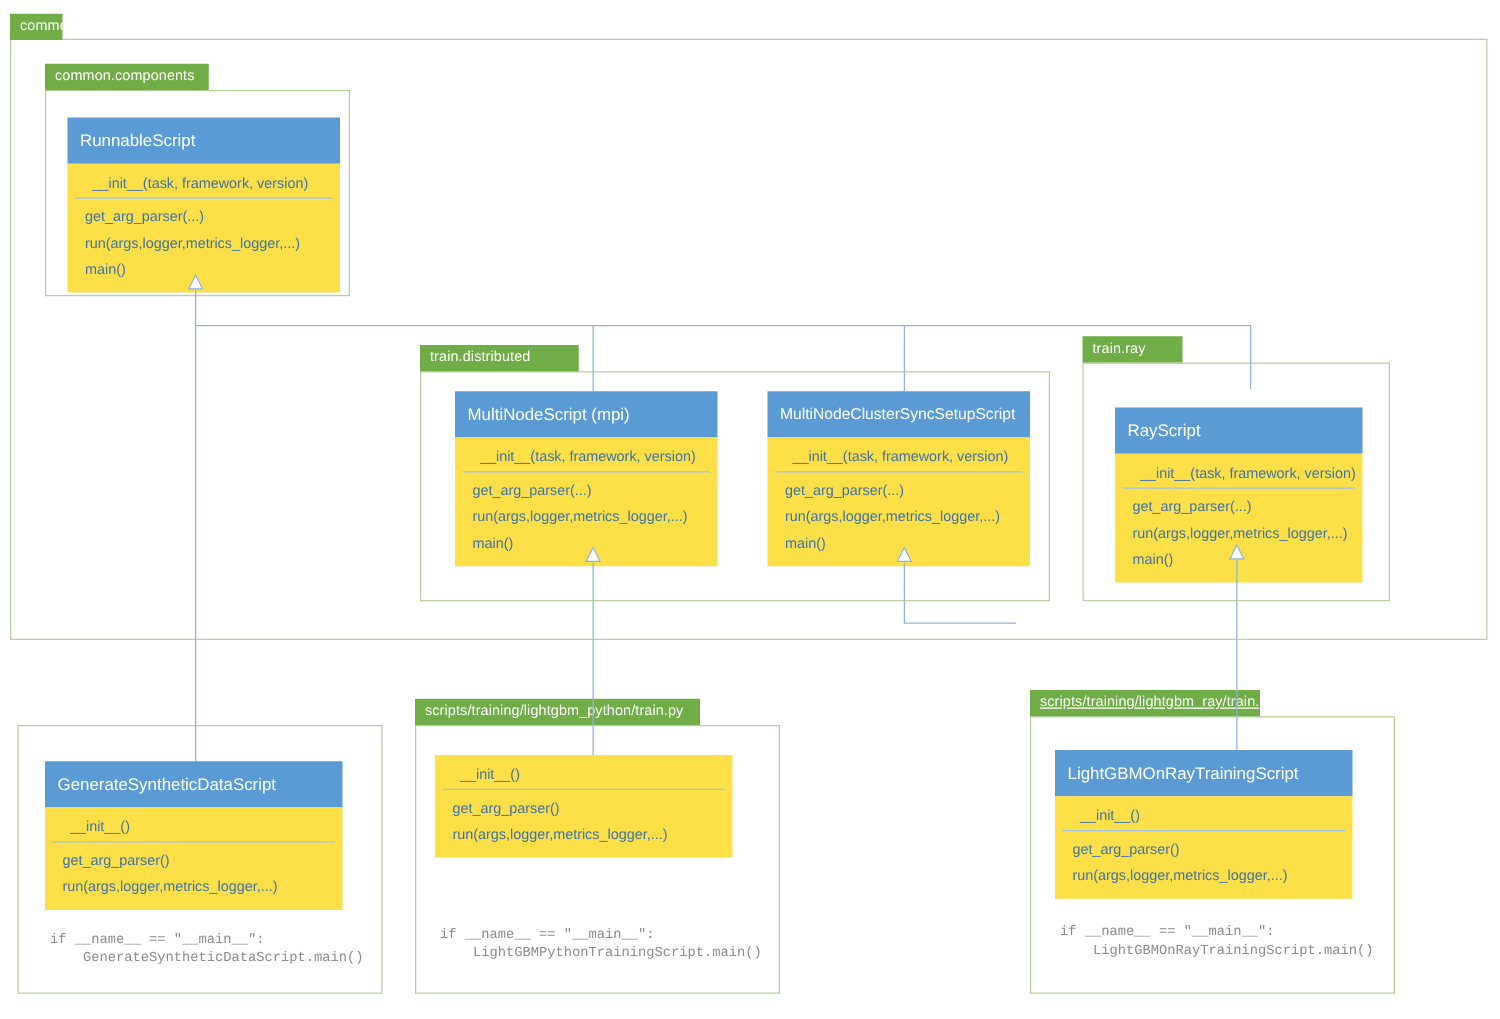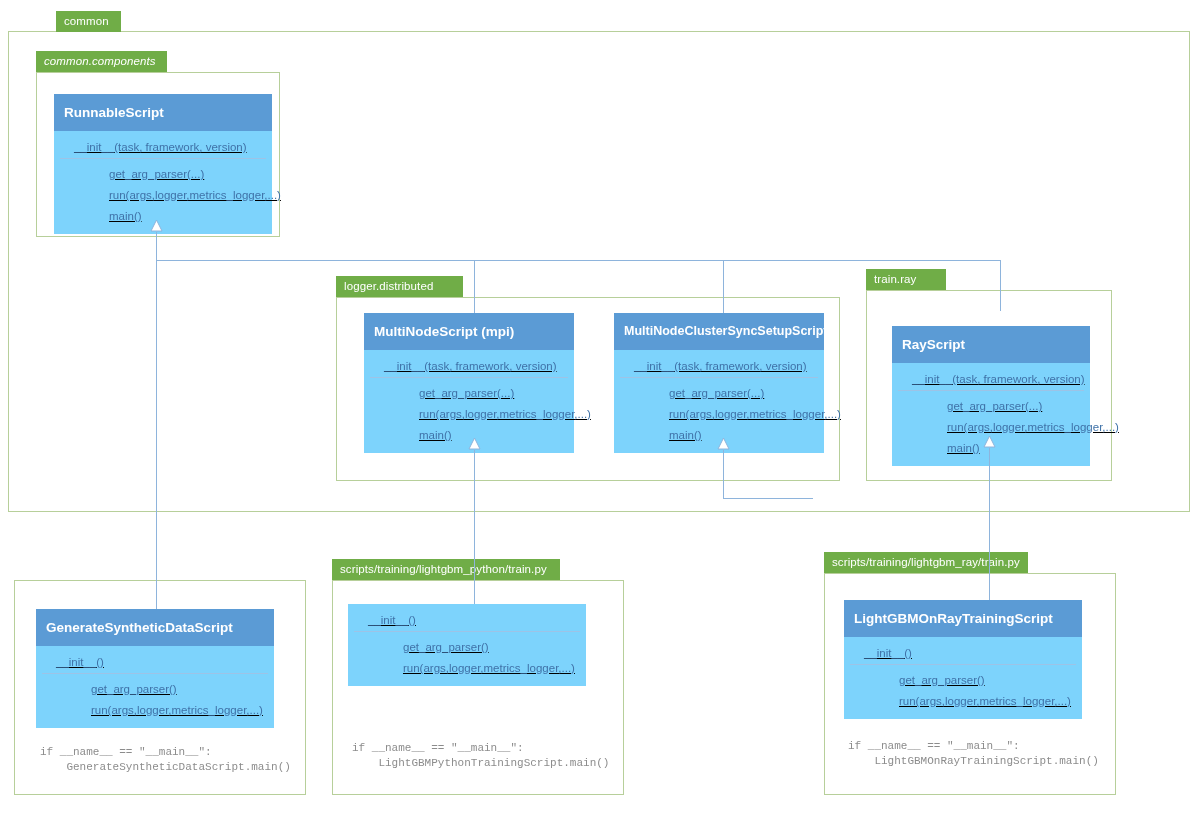--- a/index.html
+++ b/index.html
@@ -40,50 +40,48 @@
 
   
   .cls {
     position: absolute;
     box-sizing: border-box;
   }
   .cls-title {
     background: #5b9bd5;
     color: #ffffff;
     font-size: 13.5px;
-    font-weight: 700;
+    font-weight: 400;
     height: 37px;
     line-height: 37px;
     padding: 0 10px;
     box-sizing: border-box;
     white-space: nowrap;
     overflow: hidden;
   }
   .cls-body {
-    background: #7dd3fc;
+    background: #fde047;
     box-sizing: border-box;
     padding: 5px 0 7px 0;
-    text-decoration: underline;
   }
   .cls-ctor {
     color: #3f72a8;
     font-size: 11.5px;
     line-height: 22px;
     padding: 0 10px 0 14px;
     border-bottom: 1px solid #9dc3e6;
     margin: 0 6px 5px 6px;
     white-space: nowrap;
   }
   .cls-m {
     color: #3f72a8;
     font-size: 11.5px;
     line-height: 21px;
     padding: 0 10px 0 14px;
     white-space: nowrap;
-    margin-left: 41px;
   }
 
   
   .code {
     position: absolute;
     font-family: "Liberation Mono", "DejaVu Sans Mono", monospace;
     font-size: 11px;
     line-height: 15px;
     color: #8c8c8c;
     white-space: pre;
@@ -100,37 +98,37 @@
     position: absolute;
   }
   .arrow-wrap svg { display: block; }
 </style>
 </head>
 <body>
 
 <div id="canvas">
 
   <div class="pkg" style="left:8px; top:31px; width:1182px; height:481px;"></div>
-  <div class="pkg-tab" style="left:8px; top:11px; width:65px;margin-left:48px;">common</div>
+  <div class="pkg-tab" style="left:8px; top:11px; width:42px;">common</div>
 
   <div class="pkg" style="left:36px; top:72px; width:244px; height:165px;"></div>
-  <div class="pkg-tab" style="left:36px; top:51px; width:131px;font-style:italic;">common.components</div>
+  <div class="pkg-tab" style="left:36px; top:51px; width:131px;">common.components</div>
 
   <div class="cls" style="left:54px; top:94px; width:218px;">
     <div class="cls-title">RunnableScript</div>
     <div class="cls-body">
       <div class="cls-ctor">__init__(task, framework, version)</div>
       <div class="cls-m">get_arg_parser(...)</div>
       <div class="cls-m">run(args,logger,metrics_logger,...)</div>
       <div class="cls-m">main()</div>
     </div>
   </div>
 
   <div class="pkg" style="left:336px; top:297px; width:504px; height:184px;"></div>
-  <div class="pkg-tab" style="left:336px; top:276px; width:127px;">logger.distributed</div>
+  <div class="pkg-tab" style="left:336px; top:276px; width:127px;">train.distributed</div>
 
   <div class="cls" style="left:364px; top:313px; width:210px;">
     <div class="cls-title">MultiNodeScript (mpi)</div>
     <div class="cls-body">
       <div class="cls-ctor">__init__(task, framework, version)</div>
       <div class="cls-m">get_arg_parser(...)</div>
       <div class="cls-m">run(args,logger,metrics_logger,...)</div>
       <div class="cls-m">main()</div>
     </div>
   </div>
@@ -178,21 +176,21 @@
     <div class="cls-body">
       <div class="cls-ctor">__init__()</div>
       <div class="cls-m">get_arg_parser()</div>
       <div class="cls-m">run(args,logger,metrics_logger,...)</div>
     </div>
   </div>
   <div class="code" style="left:352px; top:741px;">if __name__ == "__main__":
     LightGBMPythonTrainingScript.main()</div>
 
   <div class="pkg" style="left:824px; top:573px; width:292px; height:222px;"></div>
-  <div class="pkg-tab" style="left:824px; top:552px; width:204px;">scripts/training/lightgbm_ray/train.py</div>
+  <div class="pkg-tab" style="left:824px; top:552px; width:184px;text-decoration:underline;">scripts/training/lightgbm_ray/train.py</div>
 
   <div class="cls" style="left:844px; top:600px; width:238px;">
     <div class="cls-title">LightGBMOnRayTrainingScript</div>
     <div class="cls-body">
       <div class="cls-ctor">__init__()</div>
       <div class="cls-m">get_arg_parser()</div>
       <div class="cls-m">run(args,logger,metrics_logger,...)</div>
     </div>
   </div>
   <div class="code" style="left:848px; top:739px;">if __name__ == "__main__":

